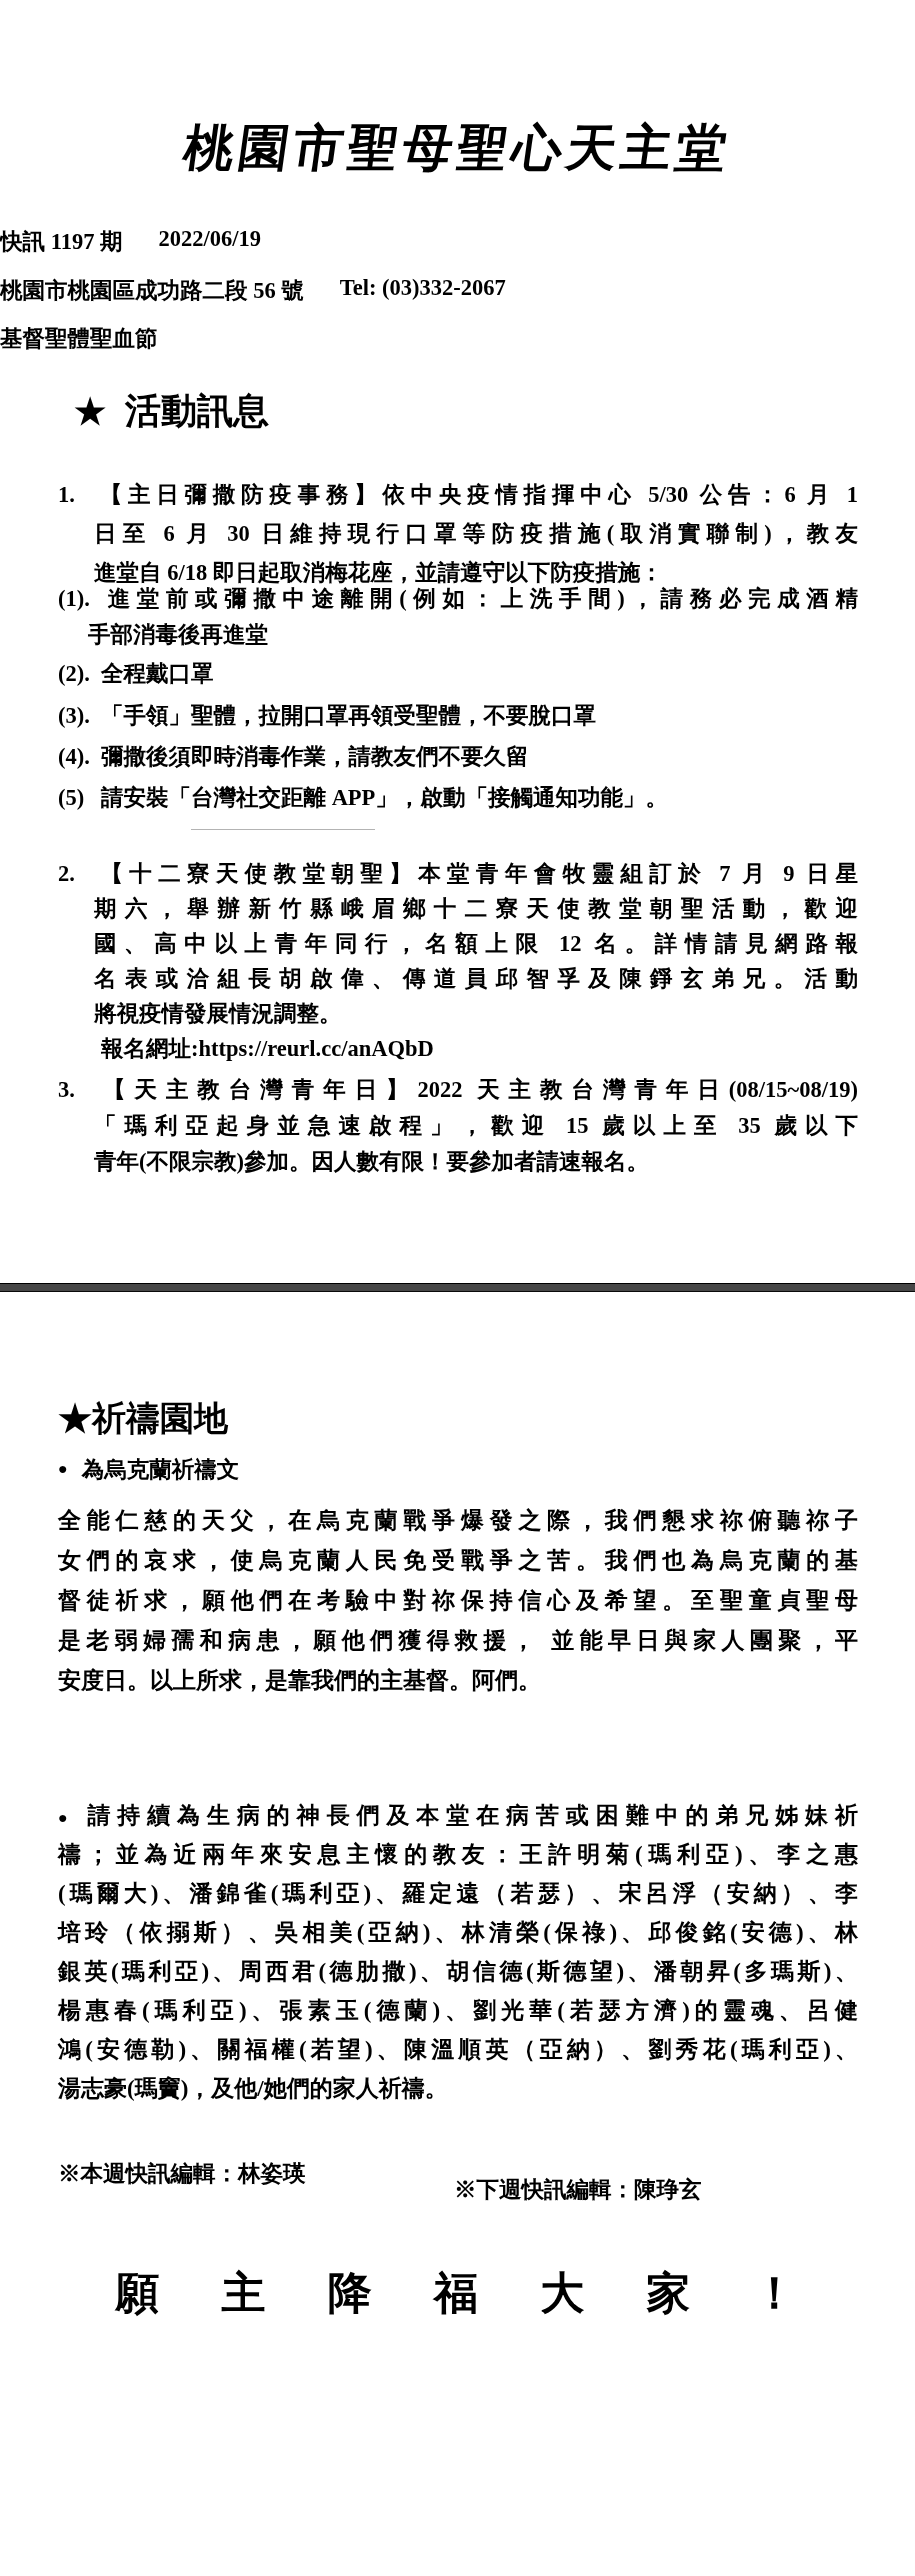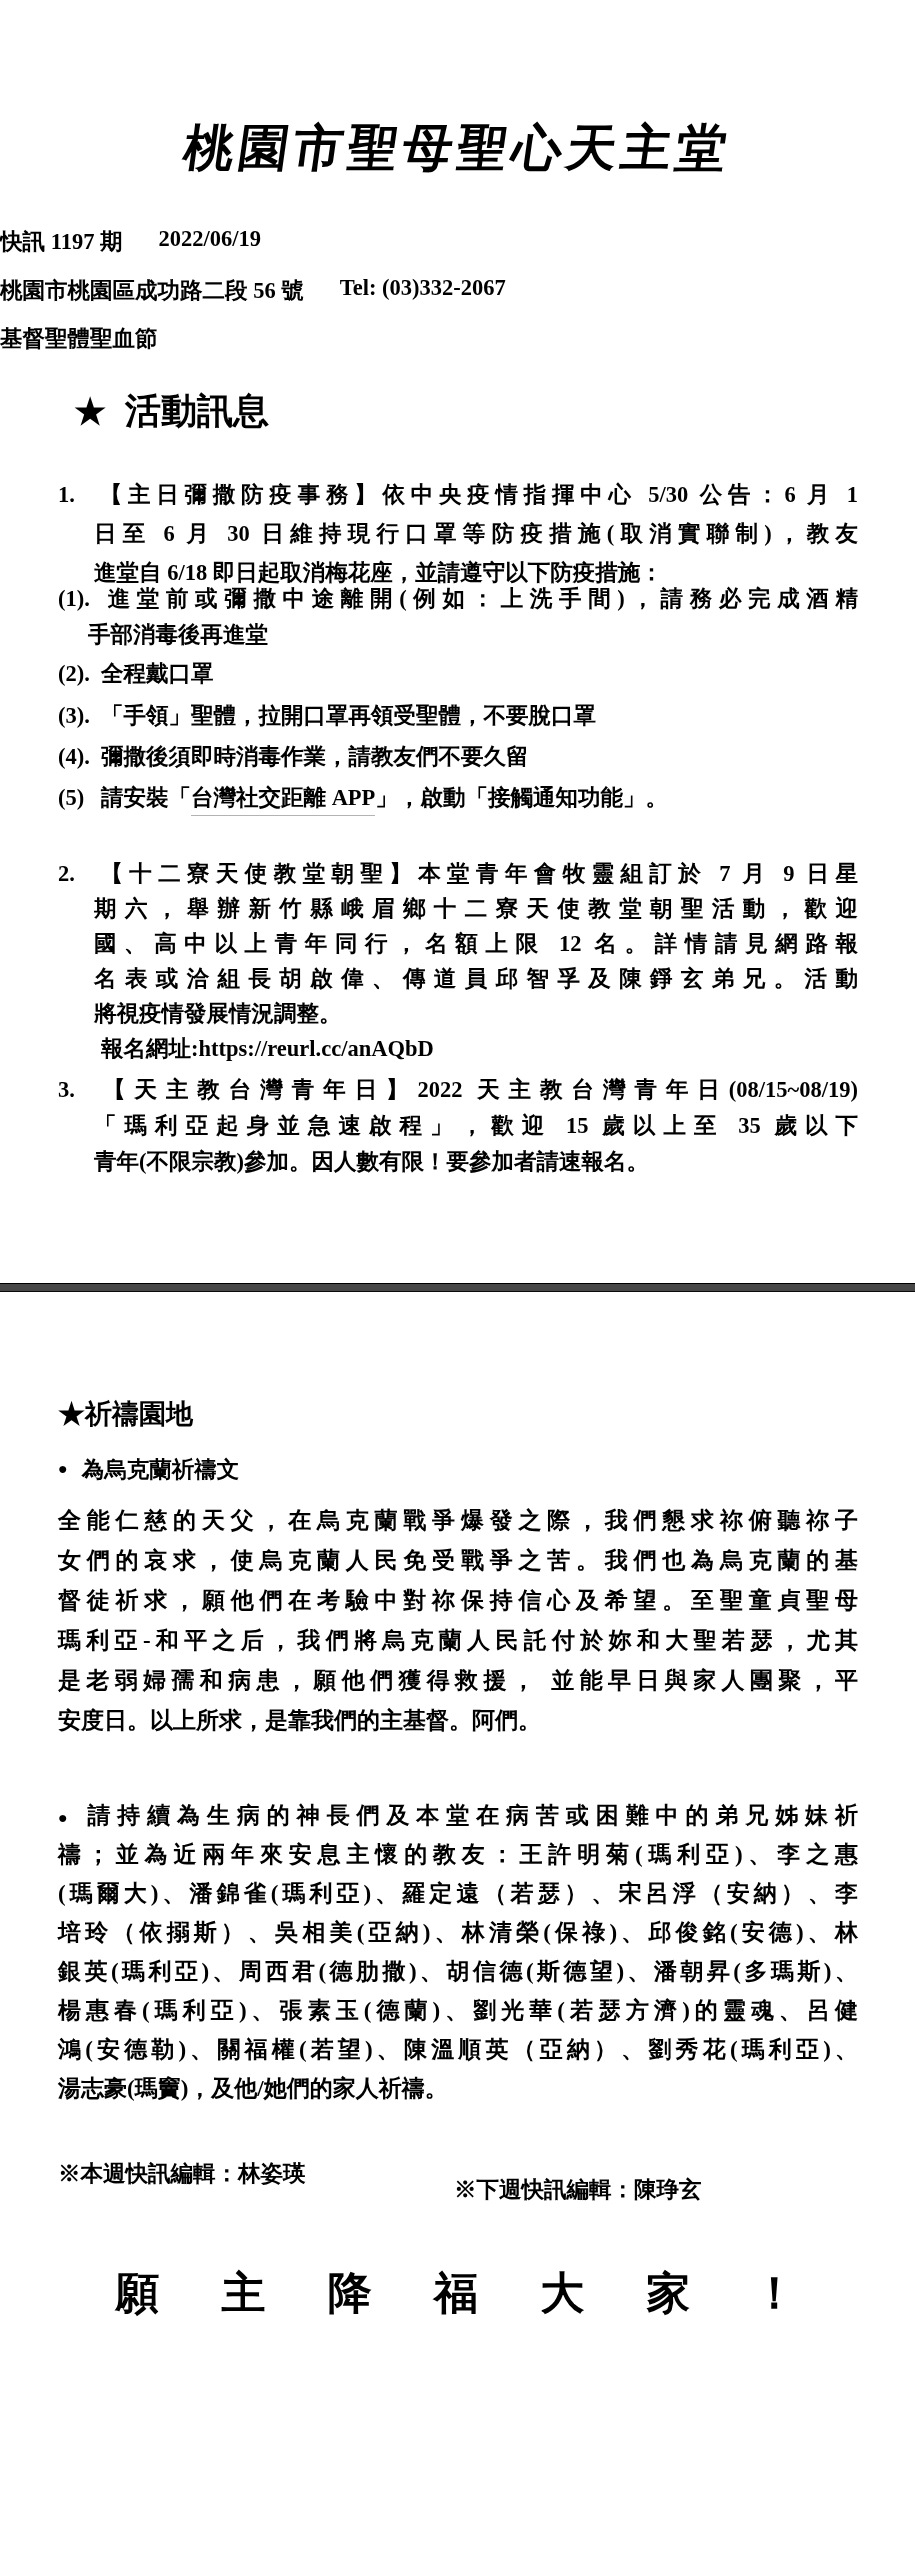--- a/index.html
+++ b/index.html
@@ -19,30 +19,30 @@
     font-size:50px;letter-spacing:4.7px;text-align:center;
     transform:skewX(-8deg);
     white-space:nowrap;
   }
   .hdr-line{left:0;width:915px;display:flex;justify-content:flex-start;gap:36px;font-size:22.5px;white-space:nowrap;}
   .issue-line{top:226px;}
   .addr-line{top:275px;}
   .feast-line{top:323px;}
   
   .act-heading{top:387px;left:74px;font-size:36px;display:flex;align-items:center;gap:18.6px;white-space:nowrap;}
-  .pray-heading{top:1396px;left:58px;font-size:27px;white-space:nowrap;}
+  .pray-heading{top:1396px;left:58px;font-size:34px;white-space:nowrap;}
   
   .blk{left:58px;width:800px;font-size:22.5px;line-height:39px;}
   .line{white-space:nowrap;}
   .j{text-align-last:justify;white-space:normal;}
   .num{display:inline-block;width:36px;}
   .subnum{display:inline-block;width:43px;}
   .cont{margin-left:36px;}
   .subcont{margin-left:30px;}
-  .app-underline{border-bottom:1.6px solid #b3b3b3;padding-bottom:5px;}
+  .app-underline{border-bottom:1.6px solid #b3b3b3;padding-bottom:19px;}
   .signup{top:1033px;left:101px;font-size:22.5px;white-space:nowrap;}
   
   .divider{
     top:1283px;left:0;width:915px;height:7px;
     background:#474747;
     border-top:1.6px solid #000;border-bottom:1.6px solid #0a0a0a;
   }
   
   .bullet-line{top:1454px;left:58px;font-size:22.5px;display:flex;align-items:center;gap:14px;white-space:nowrap;}
   .dot{font-size:16.3px;line-height:1;}
@@ -131,21 +131,20 @@
 
   <div class="abs bullet-line">
     <span class="dot">●</span>
     <span>為烏克蘭祈禱文</span>
   </div>
 
   <div class="abs para" style="top:1501px">
     <div class="j">全能仁慈的天父，在烏克蘭戰爭爆發之際，我們懇求祢俯聽祢子</div>
     <div class="j">女們的哀求，使烏克蘭人民免受戰爭之苦。我們也為烏克蘭的基</div>
     <div class="j">督徒祈求，願他們在考驗中對祢保持信心及希望。至聖童貞聖母</div>
-    <div class="j">瑪利亞-和平之后，我們將烏克蘭人民託付於妳和大聖若瑟，尤其</div>
     <div class="j">是老弱婦孺和病患，願他們獲得救援， 並能早日與家人團聚，平</div>
     <div class="line">安度日。以上所求，是靠我們的主基督。阿們。</div>
   </div>
 
   <div class="abs para2" style="top:1796px">
     <div class="j"><span class="dot">●</span> <span>請持續為生病的神長們及本堂在病苦或困難中的弟兄姊妹祈</span></div>
     <div class="j">禱；並為近兩年來安息主懷的教友：王許明菊(瑪利亞)、李之惠</div>
     <div class="j">(瑪爾大)、潘錦雀(瑪利亞)、羅定遠（若瑟）、宋呂浮（安納）、李</div>
     <div class="j">培玲（依搦斯）、吳相美(亞納)、林清榮(保祿)、邱俊銘(安德)、林</div>
     <div class="j">銀英(瑪利亞)、周西君(德肋撒)、胡信德(斯德望)、潘朝昇(多瑪斯)、</div>

